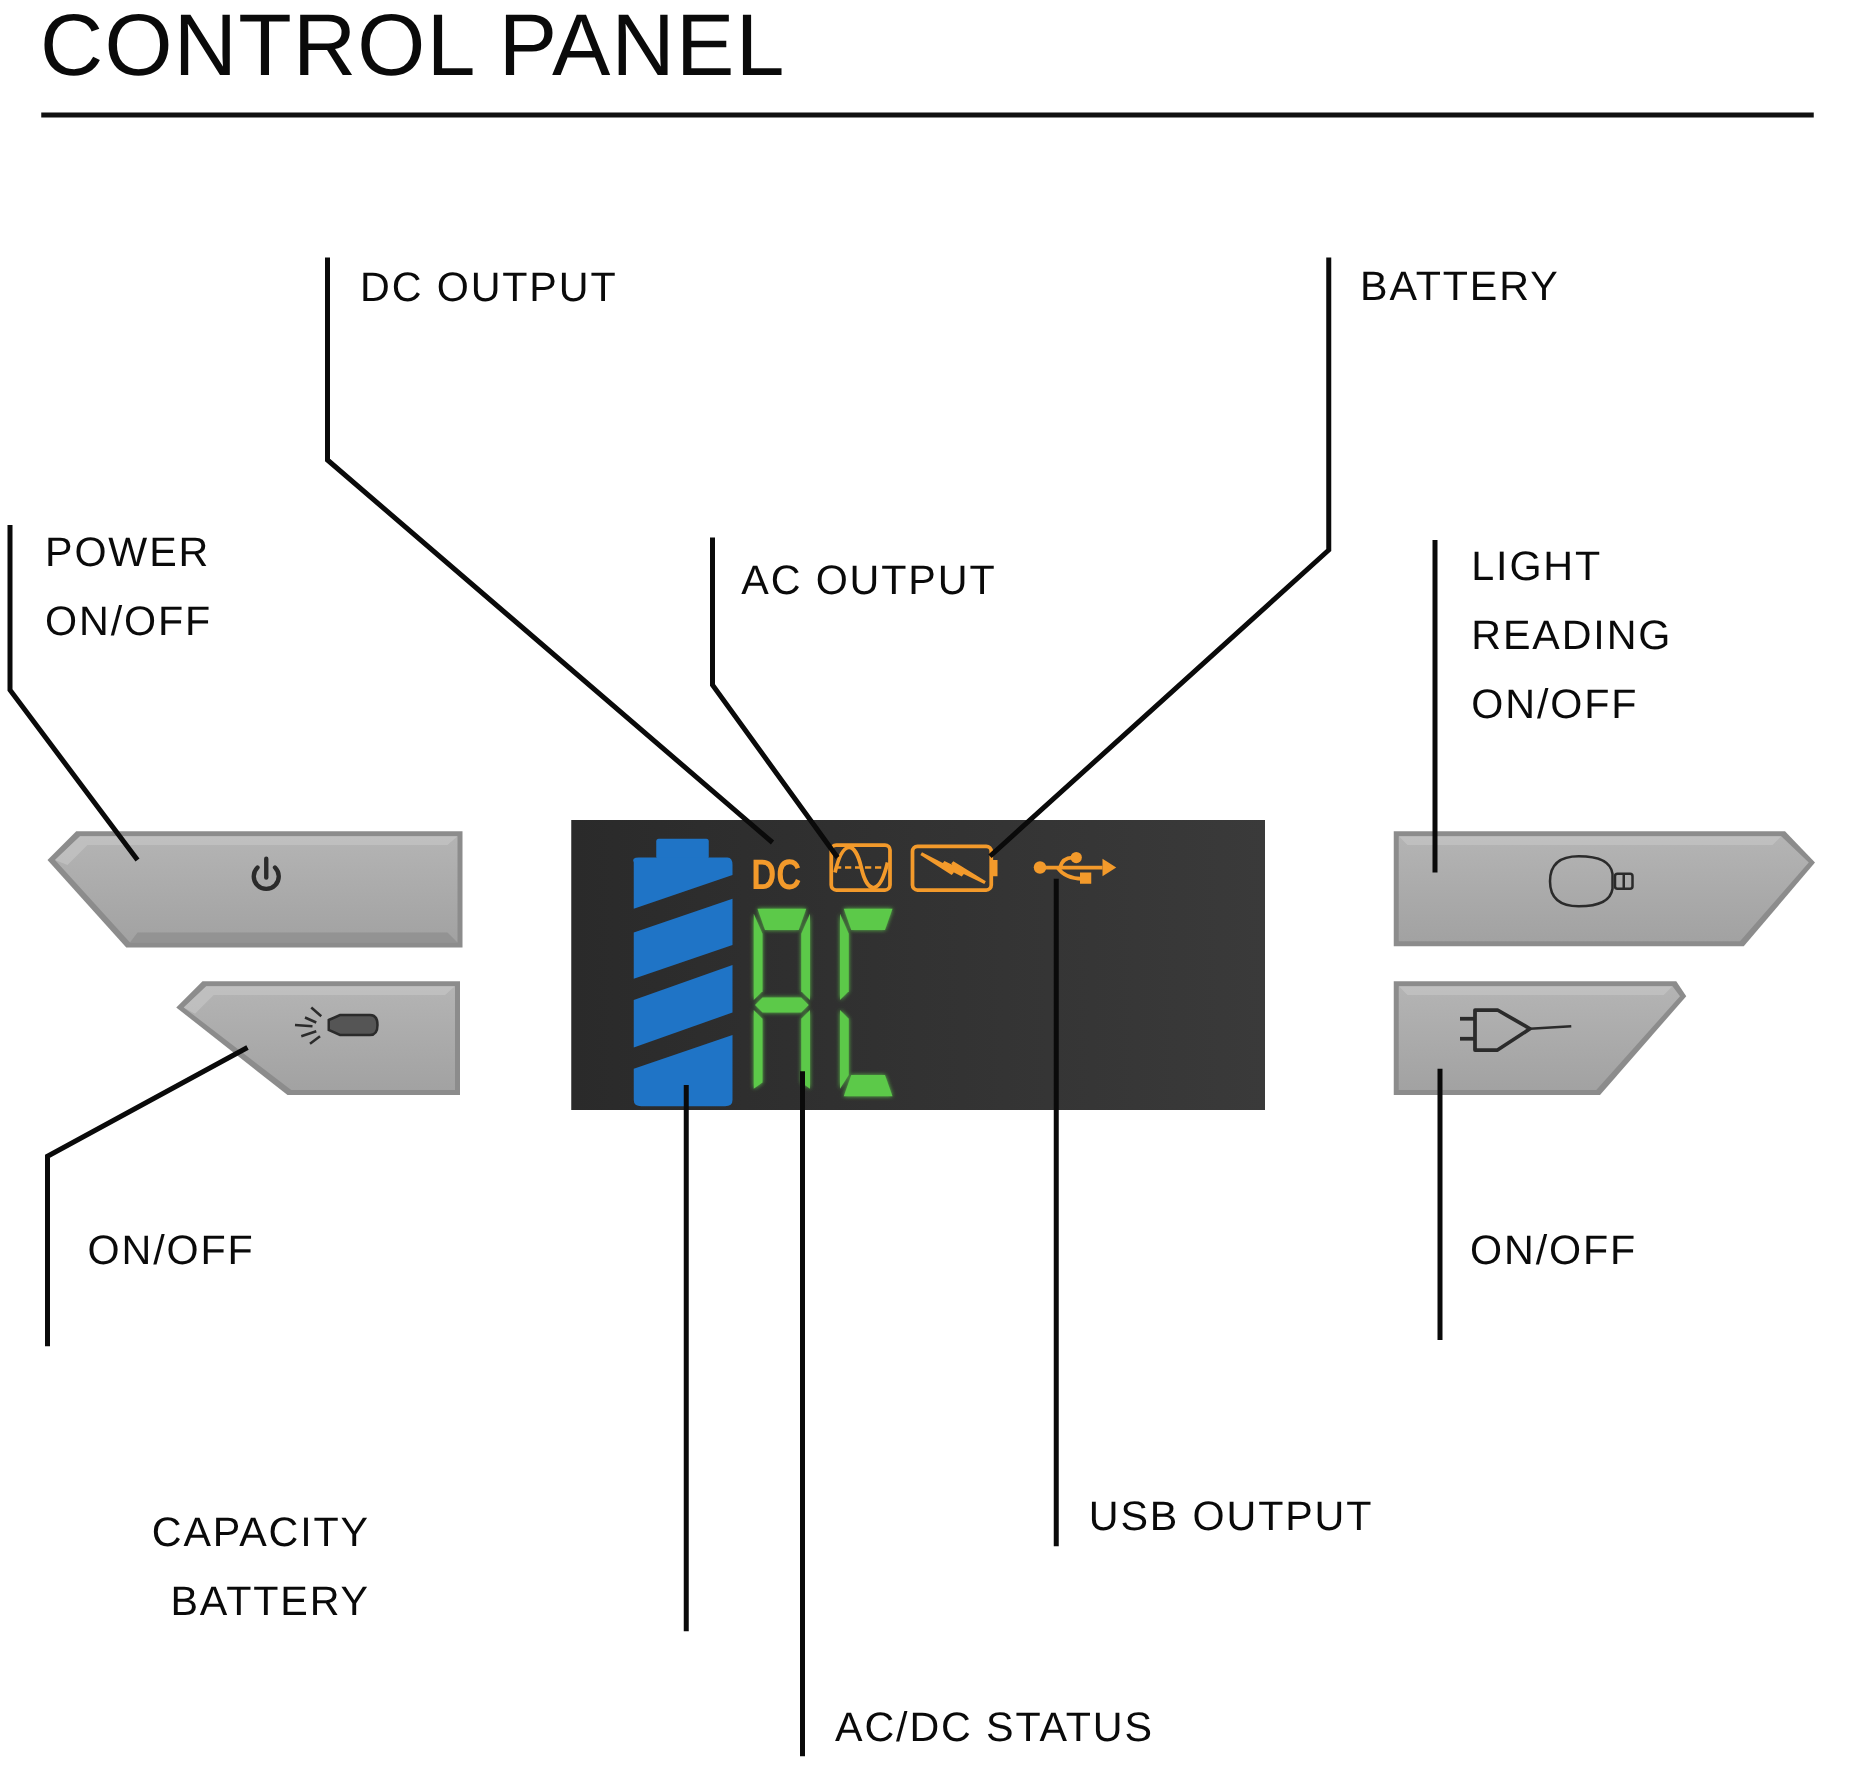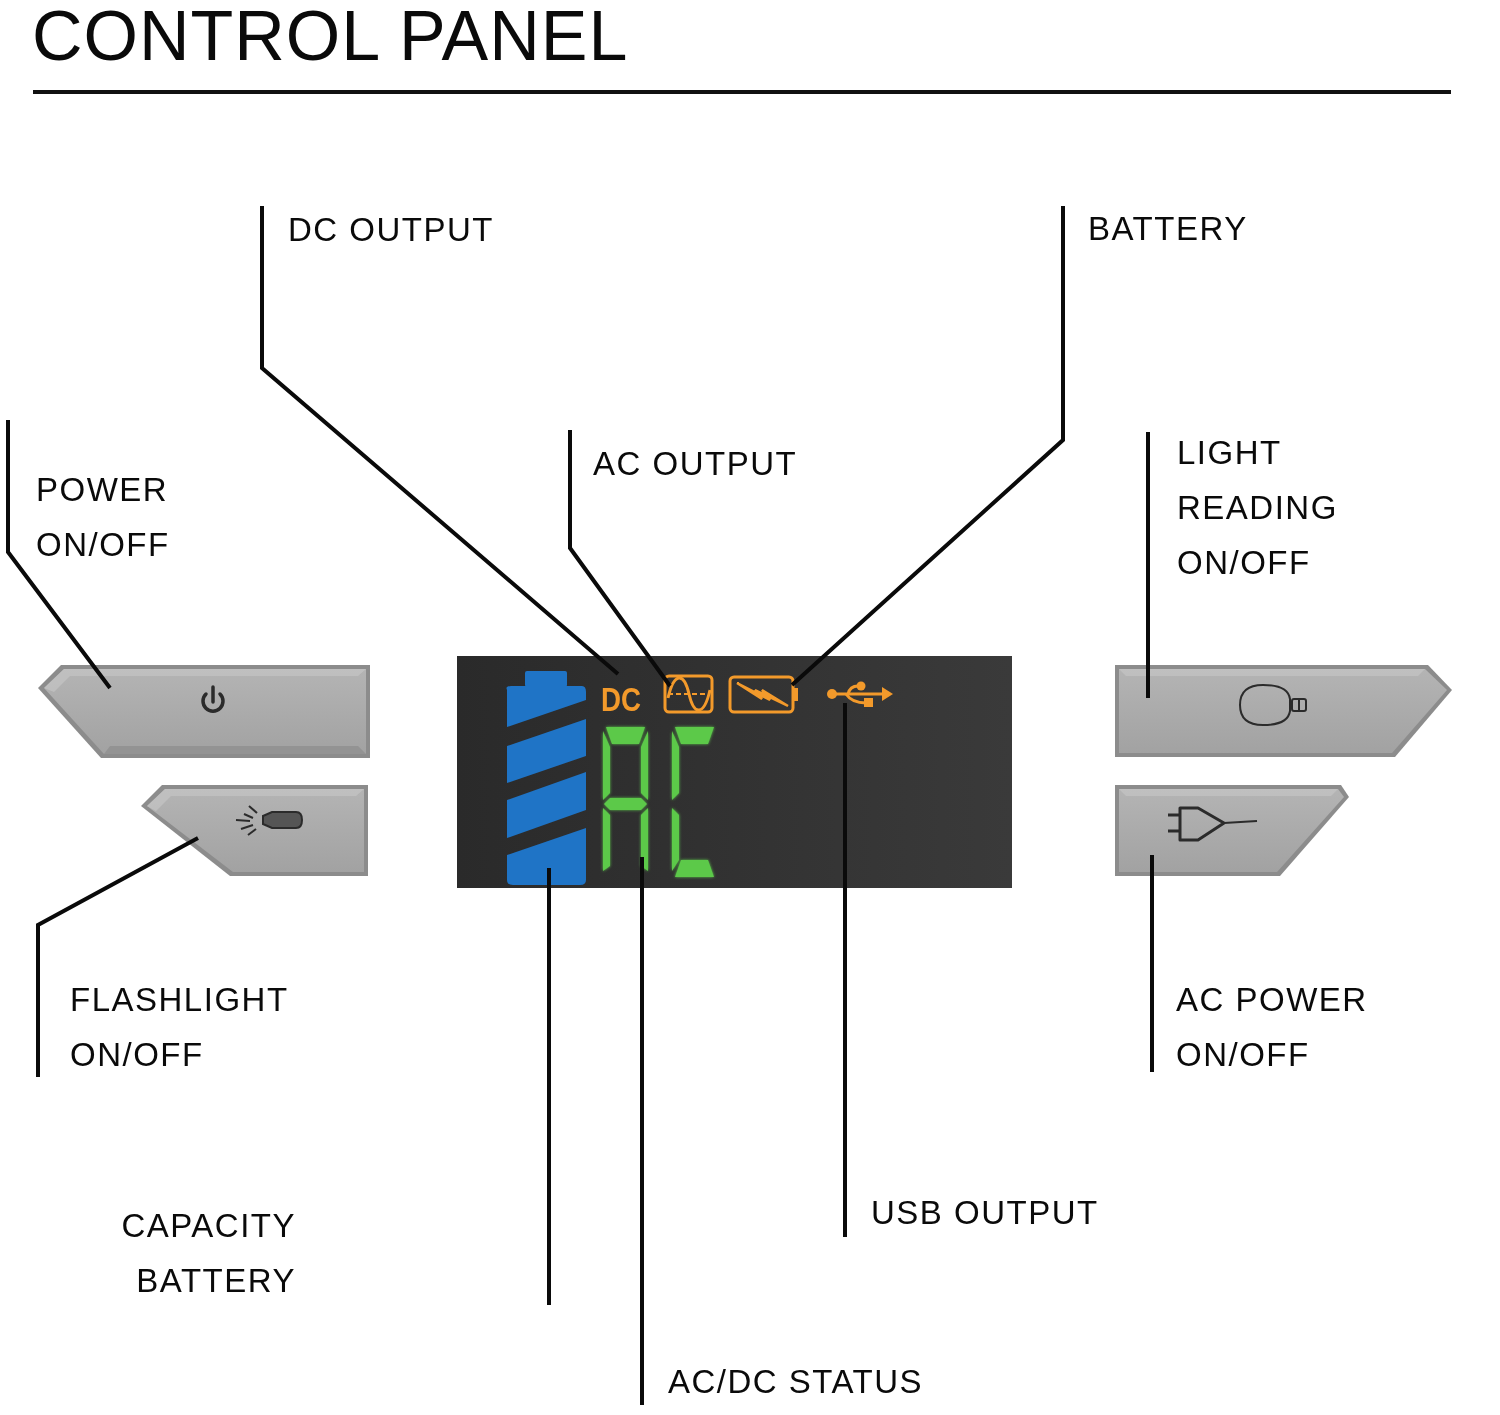--- a/index.html
+++ b/index.html
@@ -158,42 +158,40 @@
   </svg>
 
   <div class="label" style="left:288px; top:202px;">
     <span class="ln">DC OUTPUT</span>
   </div>
 
   <div class="label" style="left:1088px; top:201px;">
     <span class="ln">BATTERY</span>
   </div>
 
-  <div class="label" style="left:36px; top:414px;margin-top:48px;">
+  <div class="label" style="left:36px; top:414px;">
     <span class="ln">POWER</span>
     <span class="ln">ON/OFF</span>
   </div>
 
   <div class="label" style="left:593px; top:436px;">
     <span class="ln">AC OUTPUT</span>
   </div>
 
   <div class="label" style="left:1177px; top:425px;">
     <span class="ln">LIGHT</span>
     <span class="ln">READING</span>
     <span class="ln">ON/OFF</span>
   </div>
 
   <div class="label" style="left:70px; top:972px;">
-    <span class="ln">FLASHLIGHT</span>
     <span class="ln">ON/OFF</span>
   </div>
 
   <div class="label" style="left:1176px; top:972px;">
-    <span class="ln">AC POWER</span>
     <span class="ln">ON/OFF</span>
   </div>
 
   <div class="label right" style="right:972px; top:1198px;">
     <span class="ln">CAPACITY</span>
     <span class="ln">BATTERY</span>
   </div>
 
   <div class="label" style="left:871px; top:1185px;">
     <span class="ln">USB OUTPUT</span>

